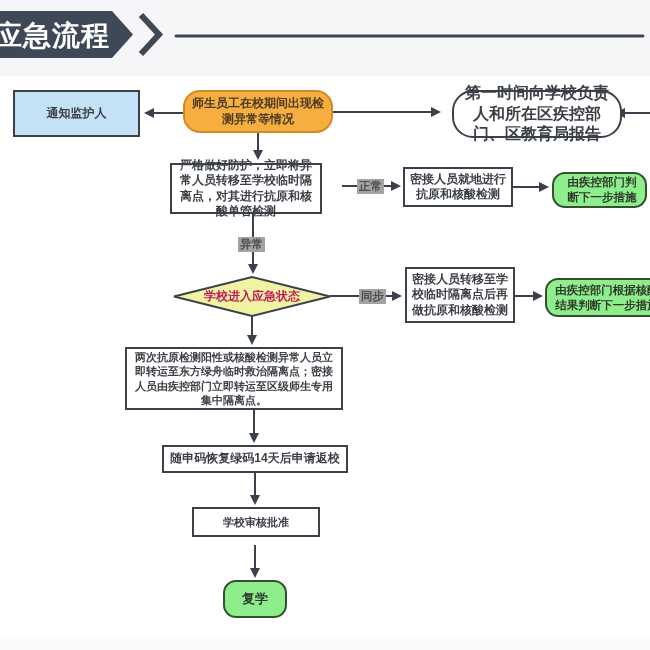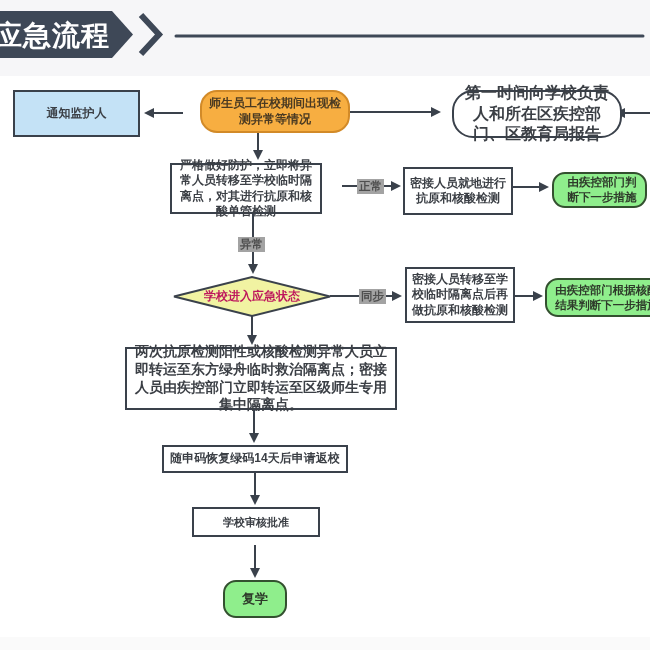--- a/index.html
+++ b/index.html
@@ -17,21 +17,21 @@
     white-space:nowrap;line-height:30px;
   }
   .node{
     position:absolute;box-sizing:border-box;
     display:flex;align-items:center;justify-content:center;
     text-align:center;font-weight:bold;color:#3b3f45;line-height:1.28;
     padding:2px 4px;
   }
   .white{background:#ffffff;border:2px solid var(--border,#3a414b);}
   .blue{background:var(--blue-fill,#c4e2f6);border:2px solid var(--border,#3a414b);}
-  .orange{background:var(--orange-fill,#f7ae41);border:2px solid var(--orange-border,#d28a28);border-radius:17px;color:#4a3a22;margin-left:17px;}
+  .orange{background:var(--orange-fill,#f7ae41);border:2px solid var(--orange-border,#d28a28);border-radius:17px;color:#4a3a22;}
   .pill-white{background:#ffffff;border:2px solid var(--border,#3a414b);border-radius:21px;}
   .green{background:var(--green-fill,#8fee8c);border:2px solid #33502f;border-radius:13px;color:#2e3a2a;}
   .diamond-label{background:transparent;border:none;color:#be185d;}
   .edge-label{
     position:absolute;background:#a3a3a3;color:#4f4f4f;
     font-weight:600;font-size:11.5px;padding:0 2px;text-align:center;white-space:nowrap;
   }
 </style>
 </head>
 <body>
@@ -72,31 +72,31 @@
 <div class="banner-title">应急流程</div>
 
 <div class="node blue" style="left:13px;top:90px;width:127px;height:47px;font-size:12px;">通知监护人</div>
 
 <div class="node orange" style="left:183px;top:90px;width:150px;height:43px;font-size:12px;">师生员工在校期间出现检测异常等情况</div>
 
 <div class="node pill-white" style="left:452px;top:90px;width:170px;height:48px;font-size:16px;">第一时间向学校负责人和所在区疾控部门、区教育局报告</div>
 
 <div class="node white" style="left:170px;top:163px;width:152px;height:51px;font-size:12px;">严格做好防护，立即将异常人员转移至学校临时隔离点，对其进行抗原和核酸单管检测</div>
 
-<div class="node white" style="left:403px;top:167px;width:110px;height:48px;font-size:12px;">密接人员就地进行抗原和核酸检测</div>
+<div class="node white" style="left:403px;top:167px;width:110px;height:40px;font-size:12px;">密接人员就地进行抗原和核酸检测</div>
 
 <div class="node green" style="left:552px;top:172px;width:95px;height:36px;font-size:11.5px;padding-left:9px;">由疾控部门判断下一步措施</div>
 
 <div class="node diamond-label" style="left:174px;top:277px;width:156px;height:39px;font-size:12px;">学校进入应急状态</div>
 
 <div class="node white" style="left:405px;top:267px;width:110px;height:56px;font-size:12px;">密接人员转移至学校临时隔离点后再做抗原和核酸检测</div>
 
 <div class="node green" style="left:545px;top:278px;width:124px;height:39px;font-size:11.5px;">由疾控部门根据核酸结果判断下一步措施</div>
 
-<div class="node white" style="left:125px;top:347px;width:272px;height:63px;font-size:14px;">两次抗原检测阳性或核酸检测异常人员立即转运至东方绿舟临时救治隔离点；密接人员由疾控部门立即转运至区级师生专用集中隔离点。</div>
+<div class="node white" style="left:125px;top:347px;width:218px;height:63px;font-size:11px;">两次抗原检测阳性或核酸检测异常人员立即转运至东方绿舟临时救治隔离点；密接人员由疾控部门立即转运至区级师生专用集中隔离点。</div>
 
 <div class="node white" style="left:162px;top:445px;width:186px;height:28px;font-size:12px;">随申码恢复绿码14天后申请返校</div>
 
 <div class="node white" style="left:192px;top:507px;width:128px;height:30px;font-size:11px;">学校审核批准</div>
 
 <div class="node green" style="left:223px;top:580px;width:64px;height:38px;font-size:13px;border-radius:13px;">复学</div>
 
 <div class="edge-label" style="left:357px;top:179px;">正常</div>
 <div class="edge-label" style="left:238px;top:237px;">异常</div>
 <div class="edge-label" style="left:359px;top:289px;">同步</div>

